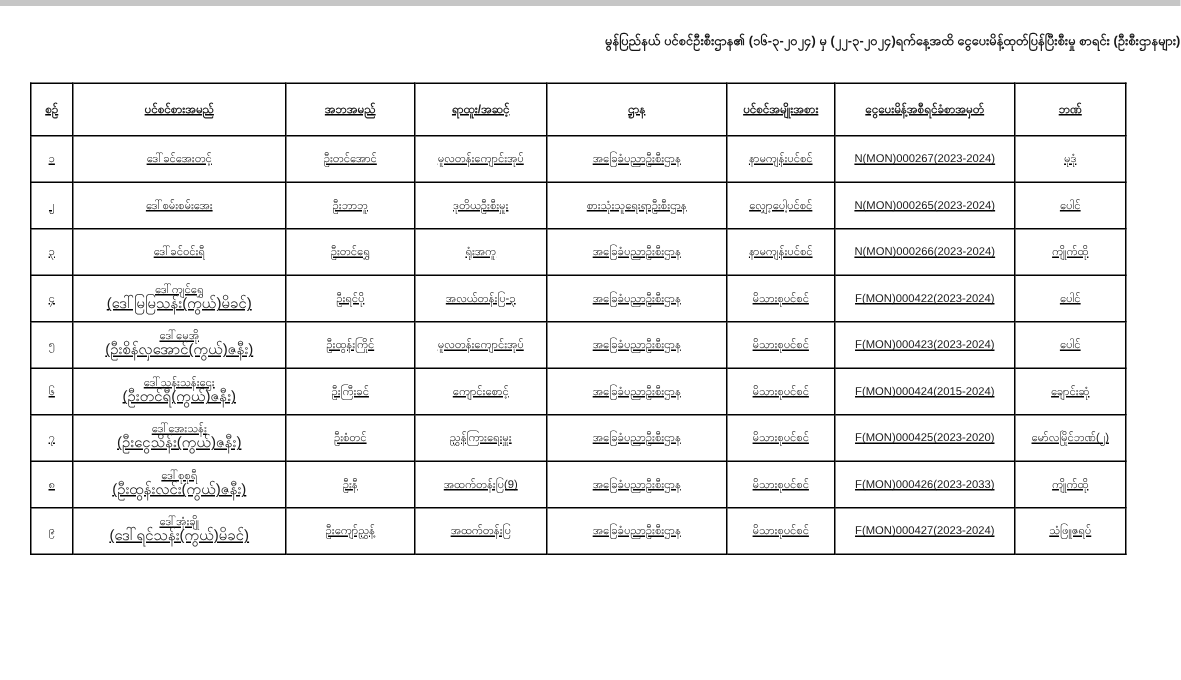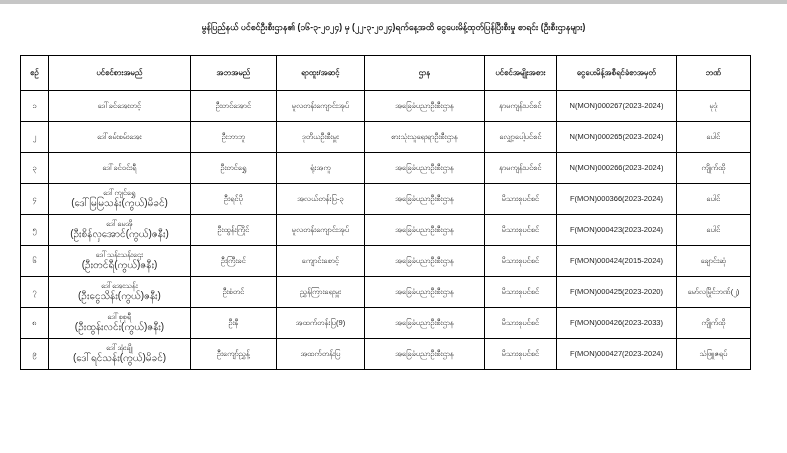--- a/index.html
+++ b/index.html
@@ -12,31 +12,32 @@
   }
   .page { position: absolute; inset: 0; background: #ffffff; }
   .top-strip {
     position: absolute; top: 0; left: 0;
     width: 100%; height: 4px;
     background: #c6c6c6;
   }
   .doc-title {
     position: absolute; top: 22px; left: 0;
     width: 100%;
-    text-align: center;
+    text-align: right;
     font-size: 8.5px;
     font-weight: bold;
     color: #161616;
     letter-spacing: 0.1px;
   }
   table.pension {
     position: absolute; top: 55px; left: 20px;
     border-collapse: collapse;
     table-layout: fixed;
     width: 730px;
+    text-decoration: underline;
   }
   table.pension th, table.pension td {
     border: 1px solid #000000;
     text-align: center;
     vertical-align: middle;
     padding: 1px 2px;
     color: #1a1a1a;
     overflow: hidden;
     word-wrap: break-word;
   }
@@ -128,21 +129,21 @@
         <tr>
     <td>၄</td>
     <td>
       <div>ဒေါ်ကျင်ရွှေ</div>
       <div class="name-note">(ဒေါ်မြမြသန်း(ကွယ်)မိခင်)</div>
     </td>
     <td>ဦးရင်ပို</td>
     <td>အလယ်တန်းပြ-၃</td>
     <td>အခြေခံပညာဦးစီးဌာန</td>
     <td>မိသားစုပင်စင်</td>
-    <td class="latin">F(MON)000366(2023-2024)</td>
+    <td class="latin">F(MON)000422(2023-2024)</td>
     <td>ပေါင်</td>
   </tr>
         <tr>
     <td>၅</td>
     <td>
       <div>ဒေါ်မေအို</div>
       <div class="name-note">(ဦးစိန်လှအောင်(ကွယ်)ဇနီး)</div>
     </td>
     <td>ဦးထွန်းကြိုင်</td>
     <td>မူလတန်းကျောင်းအုပ်</td>

